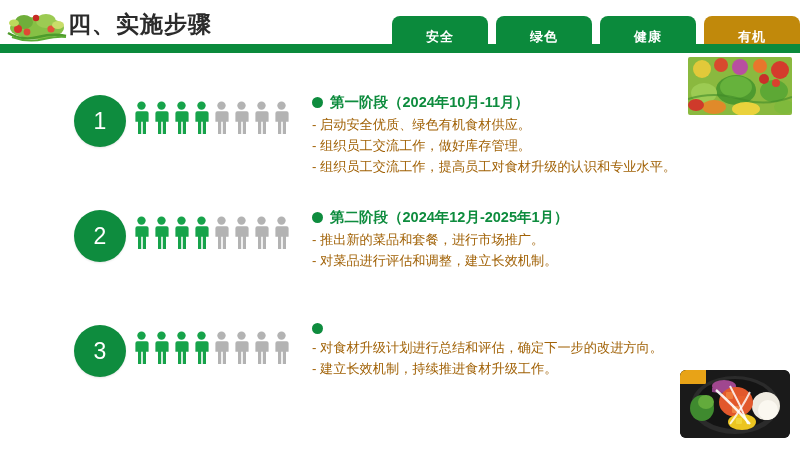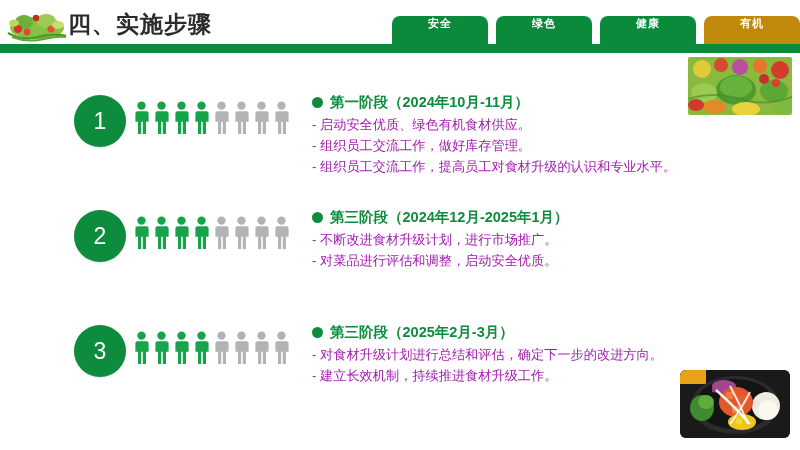--- a/index.html
+++ b/index.html
@@ -55,23 +55,23 @@
     top: 16px;
     height: 30px;
     display: flex;
     gap: 8px;
   }
   .tab {
     width: 96px;
     height: 30px;
     border-radius: 8px 8px 0 0;
     display: flex;
-    align-items: flex-start;
+    align-items: flex-end;
     justify-content: center;
-    font-size: 11px;
+    font-size: 13px;
     font-weight: 700;
     color: #ffffff;
     letter-spacing: 1px;
   }
   .tab.green { background: #0b8a3c; }
   .tab.gold  { background: #c1890b; }
 
   
   .photo-top {
     position: absolute;
@@ -150,21 +150,21 @@
   .bullet-dot {
     width: 11px;
     height: 11px;
     border-radius: 50%;
     background: #0e8c3e;
     margin-right: 7px;
     flex: none;
   }
   .phase-line {
     font-size: 13.2px;
-    color: #a21caf;
+    color: #a16207;
     line-height: 21px;
     white-space: nowrap;
     font-weight: 500;
   }
 </style>
 </head>
 <body>
 
 <div class="header">
 
@@ -330,24 +330,24 @@
           <path d="M3.4 10.2 h10.2 a2 2 0 0 1 2 2 v8.6 h-2.6 v12.2 h-3.2 v-12.2 h-1.6 v12.2 h-3.2 v-12.2 h-2.6 v-8.6 a2 2 0 0 1 2 -2 z" fill="#b3b3b3"></path>
         </svg></span>
       <span><svg width="17" height="33" viewBox="0 0 17 33" xmlns="http://www.w3.org/2000/svg">
           <circle cx="8.5" cy="4.6" r="4.2" fill="#b3b3b3"></circle>
           <path d="M3.4 10.2 h10.2 a2 2 0 0 1 2 2 v8.6 h-2.6 v12.2 h-3.2 v-12.2 h-1.6 v12.2 h-3.2 v-12.2 h-2.6 v-8.6 a2 2 0 0 1 2 -2 z" fill="#b3b3b3"></path>
         </svg></span>
     </div>
   <div class="text-block">
     <div class="phase-title">
       <span class="bullet-dot"></span>
-      <span>第三阶段（2024年12月-2025年1月）</span>
-    </div>
-    <div class="phase-line">- 不断改进食材升级计划，进行市场推广。</div>
-    <div class="phase-line">- 对菜品进行评估和调整，启动安全优质。</div>
+      <span>第二阶段（2024年12月-2025年1月）</span>
+    </div>
+    <div class="phase-line">- 推出新的菜品和套餐，进行市场推广。</div>
+    <div class="phase-line">- 对菜品进行评估和调整，建立长效机制。</div>
   </div>
 </div>
 
 <div class="phase phase-3">
   <div class="circle">3</div>
   <div class="people">
       <span><svg width="17" height="33" viewBox="0 0 17 33" xmlns="http://www.w3.org/2000/svg">
           <circle cx="8.5" cy="4.6" r="4.2" fill="#16a34a"></circle>
           <path d="M3.4 10.2 h10.2 a2 2 0 0 1 2 2 v8.6 h-2.6 v12.2 h-3.2 v-12.2 h-1.6 v12.2 h-3.2 v-12.2 h-2.6 v-8.6 a2 2 0 0 1 2 -2 z" fill="#16a34a"></path>
         </svg></span>
@@ -376,18 +376,17 @@
           <path d="M3.4 10.2 h10.2 a2 2 0 0 1 2 2 v8.6 h-2.6 v12.2 h-3.2 v-12.2 h-1.6 v12.2 h-3.2 v-12.2 h-2.6 v-8.6 a2 2 0 0 1 2 -2 z" fill="#b3b3b3"></path>
         </svg></span>
       <span><svg width="17" height="33" viewBox="0 0 17 33" xmlns="http://www.w3.org/2000/svg">
           <circle cx="8.5" cy="4.6" r="4.2" fill="#b3b3b3"></circle>
           <path d="M3.4 10.2 h10.2 a2 2 0 0 1 2 2 v8.6 h-2.6 v12.2 h-3.2 v-12.2 h-1.6 v12.2 h-3.2 v-12.2 h-2.6 v-8.6 a2 2 0 0 1 2 -2 z" fill="#b3b3b3"></path>
         </svg></span>
     </div>
   <div class="text-block">
     <div class="phase-title">
       <span class="bullet-dot"></span>
-      <span>第三阶段（2025年2月-3月）</span>
     </div>
     <div class="phase-line">- 对食材升级计划进行总结和评估，确定下一步的改进方向。</div>
     <div class="phase-line">- 建立长效机制，持续推进食材升级工作。</div>
   </div>
 </div>
 
 </body></html>

